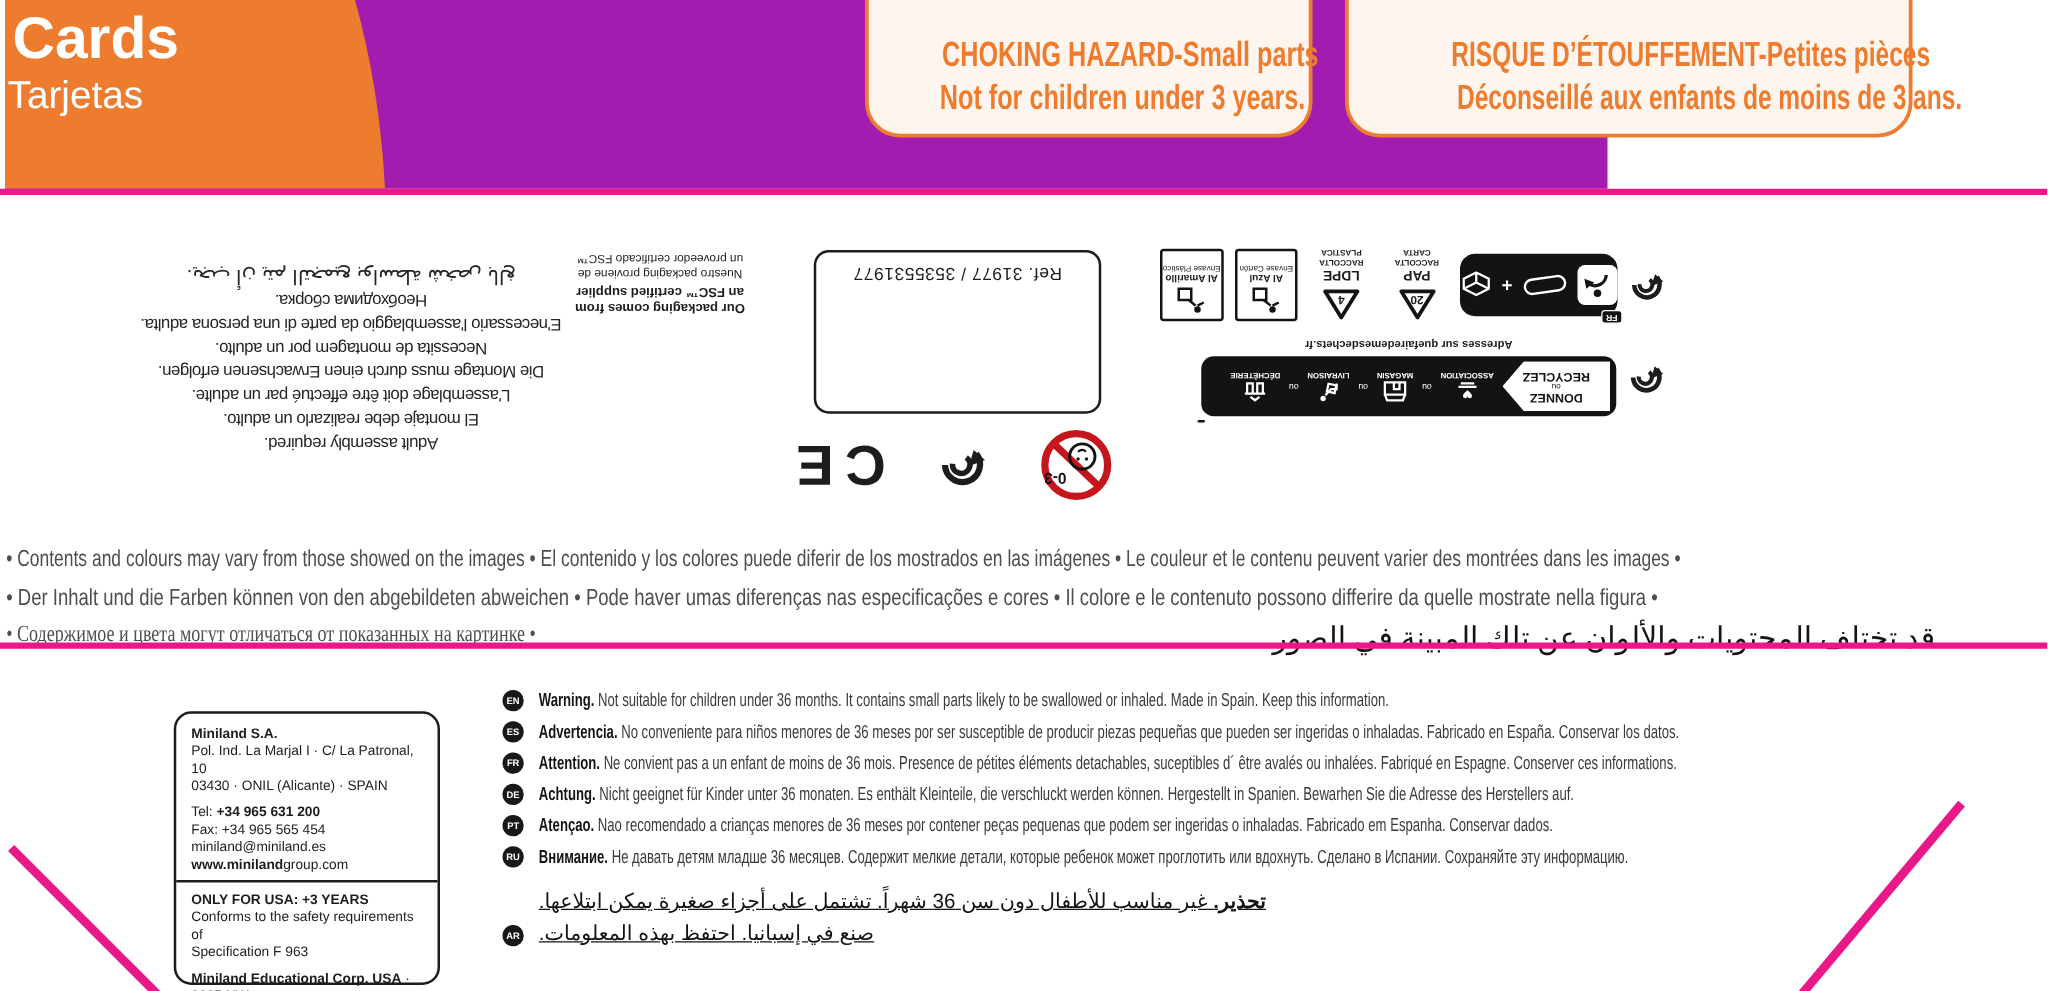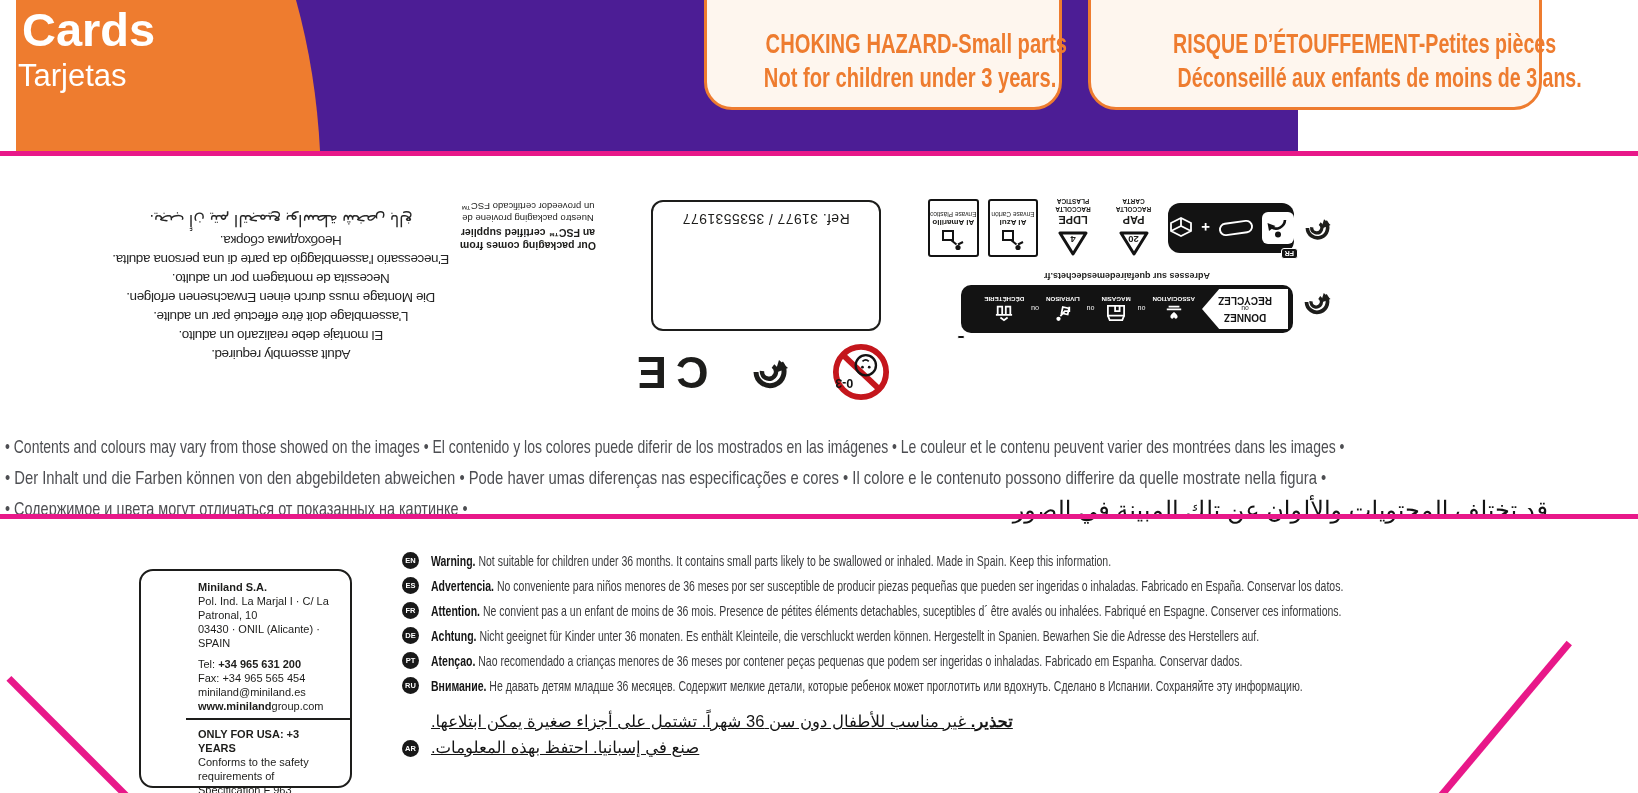--- a/index.html
+++ b/index.html
@@ -1,19 +1,19 @@
 <!DOCTYPE html>
 <html><head>
 <meta charset="utf-8">
 <style>
   html,body{margin:0;padding:0;background:#fff;}
   .canvas{position:relative;width:1638px;height:793px;background:#fff;overflow:hidden;
           font-family:"Liberation Sans",sans-serif;color:#1d1d1b;}
   
-  .top-band{position:absolute;left:16px;top:0;width:1282px;height:151px;background:#4c1d95;}
+  .top-band{position:absolute;left:4px;top:0;width:1282px;height:151px;background:#a21caf;}
   .blob{position:absolute;left:0;top:0;}
   .brand-title{position:absolute;left:6px;top:2px;font-size:47px;font-weight:bold;color:#fff;letter-spacing:0;}
   .brand-sub{position:absolute;left:2px;top:58px;font-size:31px;color:#fff;}
   .hazard{position:absolute;top:-34px;height:144px;border:3.5px solid #ee7c2f;border-radius:28px;background:#fef6ee;box-sizing:border-box;}
   .hz1{left:688px;width:358px;}
   .hz2{left:1072px;width:454px;}
   .hazard .txt{position:absolute;left:0;right:0;bottom:12px;text-align:center;color:#ee7c2f;font-weight:bold;font-size:28px;line-height:34px;}
   .cond{display:inline-block;white-space:nowrap;transform:scaleX(.72);transform-origin:center;}
   .cond2{display:inline-block;white-space:nowrap;transform:scaleX(.70);transform-origin:center;}
   .hline{position:absolute;left:0;width:1638px;height:4.5px;background:#e81889;}
@@ -59,25 +59,25 @@
   .recyurl{font-size:9px;font-weight:bold;margin-top:4px;color:#1d1d1b;}
   
   .cerow{left:626px;top:340px;width:266px;height:64px;}
   .cerow .flip{display:flex;align-items:center;justify-content:space-between;padding:0 2px;box-sizing:border-box;}
   .ce{font-size:45px;font-weight:bold;letter-spacing:9px;color:#1d1d1b;}
   
   .notice{position:absolute;left:5px;top:412px;width:1555px;margin-top:24px;}
   .nline{white-space:nowrap;transform-origin:left center;font-size:18.5px;color:#4d4e52;height:31px;}
   .n1{transform:scaleX(.755);}
   .n2{transform:scaleX(.80);}
-  .n3wrap{position:relative;height:40px;}
+  .n3wrap{position:relative;height:40px;font-family:Liberation Serif, serif;}
   .n3{display:inline-block;white-space:nowrap;transform:scaleX(.78);transform-origin:left center;font-size:18.5px;color:#4d4e52;}
   .n3ar{position:absolute;right:12px;top:-2px;font-size:24px;color:#141414;direction:rtl;}
   
-  .mbox{position:absolute;left:139px;top:569px;width:213px;height:219px;border:2.5px solid #1d1d1b;border-radius:14px;background:#fff;box-sizing:border-box;padding-left:45px;}
+  .mbox{position:absolute;left:139px;top:569px;width:213px;height:219px;border:2.5px solid #1d1d1b;border-radius:14px;background:#fff;box-sizing:border-box;}
   .msec{padding:9px 12px 5px 12px;font-size:11px;line-height:14px;color:#1d1d1b;}
   .msec2{border-top:2.5px solid #1d1d1b;padding-top:7px;}
   .mgap{margin-top:7px;}
   .b{font-weight:bold;}
   .warns{position:absolute;left:402px;top:552px;width:1070px;}
   .wrow{display:flex;align-items:flex-start;height:25px;}
   .wbadge{flex:0 0 auto;width:17px;height:17px;border-radius:50%;background:#181818;color:#fff;font-size:7.5px;font-weight:bold;display:flex;align-items:center;justify-content:center;margin-right:12px;margin-top:0;}
   .wtext{white-space:nowrap;transform:scaleX(.70);transform-origin:left center;font-size:15px;color:#3a3a3c;line-height:18px;}
   .wlead{font-weight:bold;color:#141414;}
   .war{display:flex;align-items:flex-end;margin-top:6px;}

